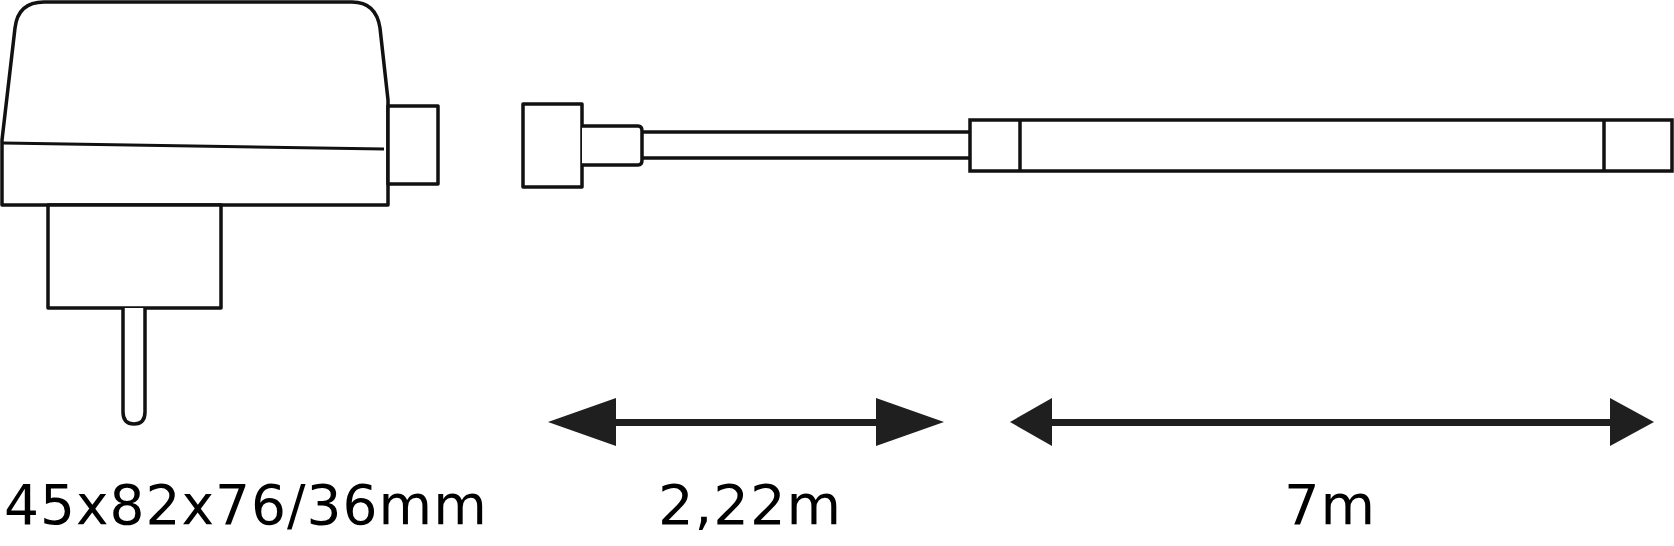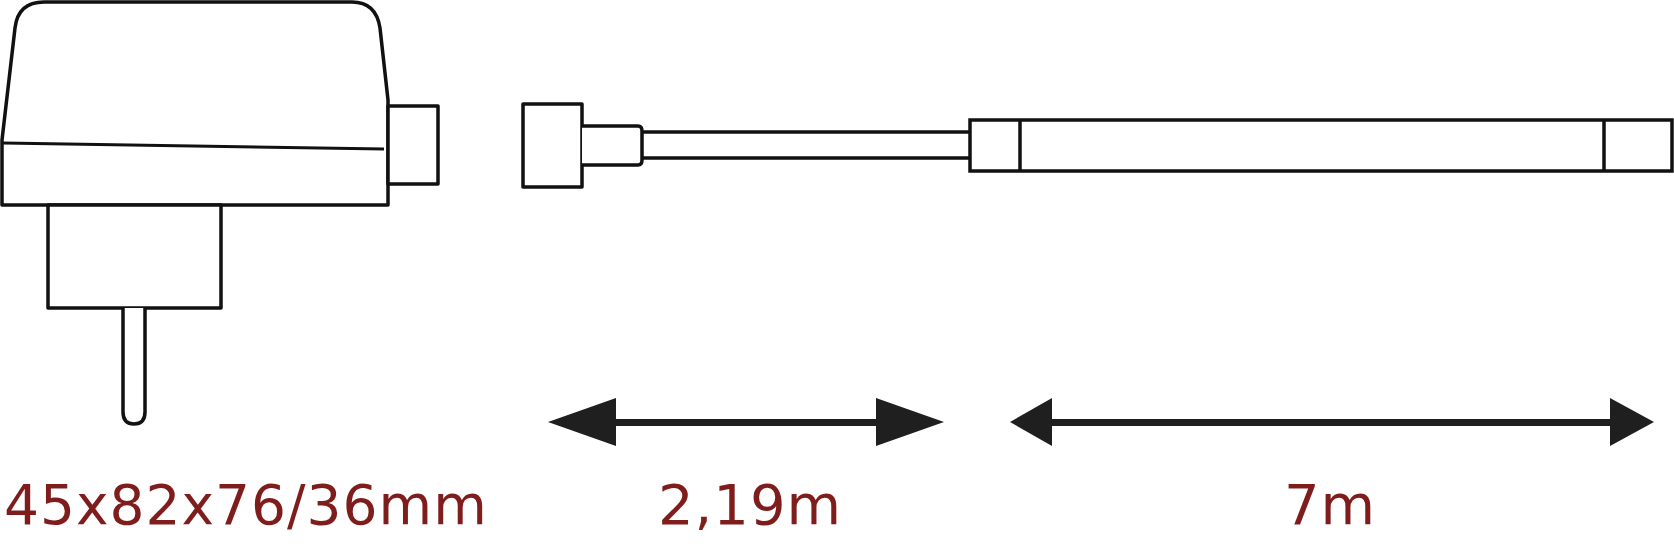--- a/index.html
+++ b/index.html
@@ -20,21 +20,21 @@
       top: 0;
       width: 1674px;
       height: 546px;
     }
     .label {
       position: absolute;
       top: 470px;
       height: 70px;
       line-height: 70px;
       font-size: 56px;
-      color: #7f1d1d;
+      color: #000000;
       white-space: nowrap;
       letter-spacing: 1px;
     }
     #label-adapter {
       left: 4px;
       width: 470px;
       text-align: left;
       font-size: 55px;
     }
     #label-cable {
@@ -89,14 +89,14 @@
   </g>
 
   <g fill="#1f1f1f" stroke="none">
     <rect x="1048" y="419" width="566" height="7"></rect>
     <polygon points="1010,422 1052,398 1052,446"></polygon>
     <polygon points="1610,398 1610,446 1654,422"></polygon>
   </g>
 </svg>
 
 <div id="label-adapter" class="label">45x82x76/36mm</div>
-<div id="label-cable" class="label">2,19m</div>
+<div id="label-cable" class="label">2,22m</div>
 <div id="label-strip" class="label">7m</div>
 
 </body></html>

